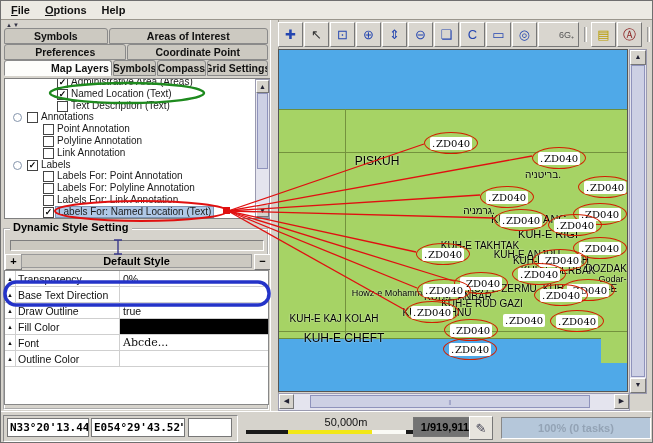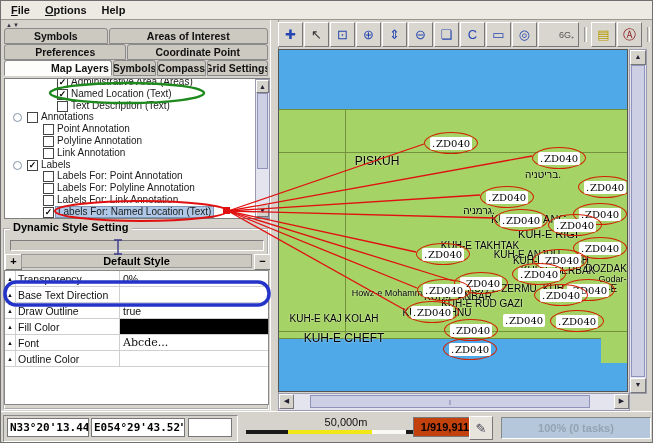--- a/index.html
+++ b/index.html
@@ -81,21 +81,21 @@
   .pill::before{content:".";margin-right:1px;}
   
   #statusbar{position:absolute;left:0;top:410px;width:100%;height:31px;background:#d6d3cc;border-top:1px solid #fff;}
   #coordgroup{position:absolute;left:2px;top:3px;width:233px;height:25px;border:1px solid;border-color:#888 #fff #fff #888;}
   .coordfield{position:absolute;top:6px;height:19px;background:#fff;border:1px solid #777;box-sizing:border-box;
               font-family:"DejaVu Sans Mono",monospace;font-size:11px;font-weight:bold;color:#000;
               display:flex;align-items:center;padding-left:2px;white-space:nowrap;overflow:hidden;}
   #scalelabel{position:absolute;left:345px;top:4px;transform:translateX(-50%);font-size:11px;color:#111;}
   #scalesegs{position:absolute;left:0;top:18px;width:100%;height:4px;}
   .scaleseg{position:absolute;top:0;height:4px;}
-  #ratio{position:absolute;left:412px;top:5px;width:64px;height:20px;background:#c2410c;border:1px solid #777;
+  #ratio{position:absolute;left:412px;top:5px;width:64px;height:20px;background:#737373;border:1px solid #777;
          box-sizing:border-box;font-size:11px;font-weight:bold;display:flex;align-items:center;justify-content:center;}
   #editbtn{position:absolute;left:468px;top:4px;width:22px;height:22px;background:#e7e4dd;
            border:1px solid;border-color:#fff #777 #777 #fff;font-size:13px;color:#445;
            display:flex;align-items:center;justify-content:center;}
   #progress{position:absolute;left:500px;top:5px;width:148px;height:20px;background:#b5c7da;
             border:1px solid;border-color:#888 #fff #fff #888;display:flex;align-items:center;justify-content:center;}
   #progress span{font-size:11px;font-weight:bold;color:#93a3b5;}
   
   #overlay{position:absolute;left:0;top:0;width:653px;height:443px;pointer-events:none;z-index:100;}
 </style>

